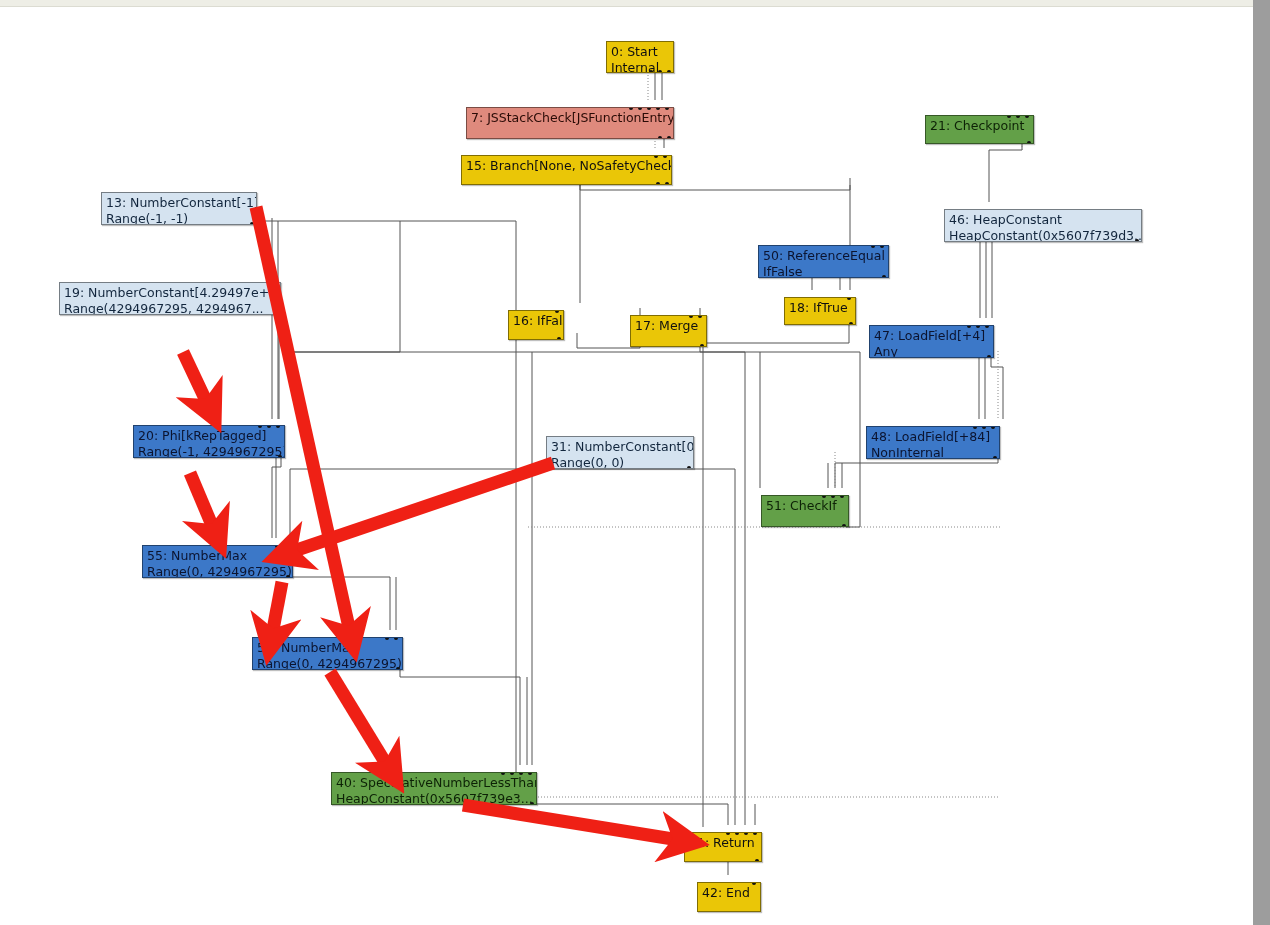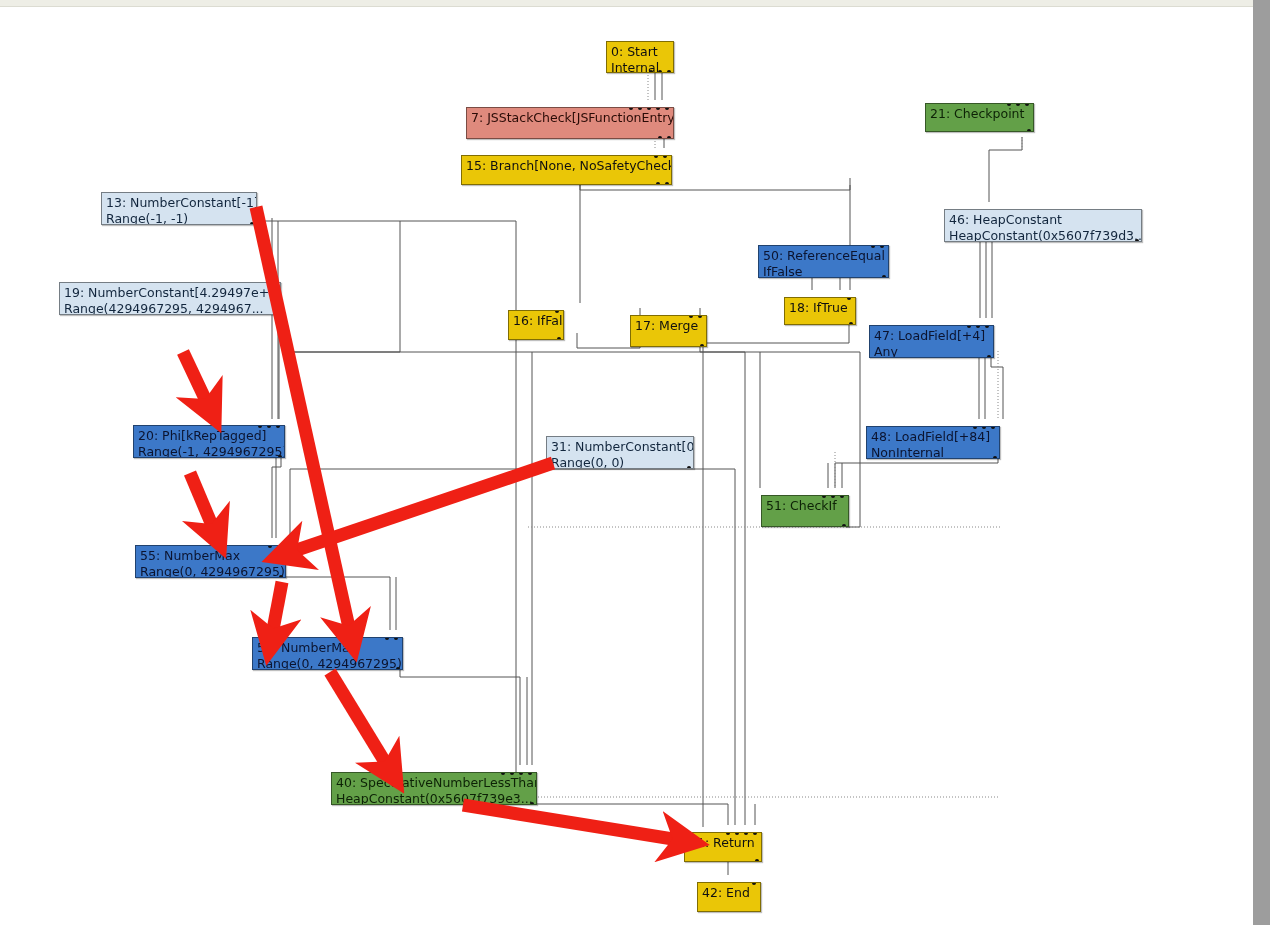--- a/index.html
+++ b/index.html
@@ -186,33 +186,33 @@
         <path d="M 528 520 L 1000 520"></path>
         <path d="M 538 790 L 1000 790"></path>
       </g>
     </svg>
 
     <div id="nodes-layer">
         <div class="node n-yellow" style="left: 606px; top: 34px; width: 68px; height: 32px;"><span class="lbl1">0: Start</span><span class="lbl2">Internal</span><span class="port" style="right: 2px; bottom: -2px;"></span><span class="port" style="right: 11px; bottom: -2px;"></span><span class="port" style="right: 20px; bottom: -2px;"></span></div>
         <div class="node n-red" style="left: 466px; top: 100px; width: 208px; height: 32px;"><span class="lbl1">7: JSStackCheck[JSFunctionEntry]</span><span class="port" style="right: 4px; top: -2px;"></span><span class="port" style="right: 13px; top: -2px;"></span><span class="port" style="right: 22px; top: -2px;"></span><span class="port" style="right: 31px; top: -2px;"></span><span class="port" style="right: 40px; top: -2px;"></span><span class="port" style="right: 2px; bottom: -2px;"></span><span class="port" style="right: 11px; bottom: -2px;"></span></div>
         <div class="node n-yellow" style="left: 461px; top: 148px; width: 211px; height: 30px;"><span class="lbl1">15: Branch[None, NoSafetyCheck]</span><span class="port" style="right: 4px; top: -2px;"></span><span class="port" style="right: 13px; top: -2px;"></span><span class="port" style="right: 2px; bottom: -2px;"></span><span class="port" style="right: 11px; bottom: -2px;"></span></div>
         <div class="node n-lblue" style="left: 101px; top: 185px; width: 156px; height: 33px;"><span class="lbl1">13: NumberConstant[-1]</span><span class="lbl2">Range(-1, -1)</span><span class="port" style="right: 2px; bottom: -2px;"></span></div>
-        <div class="node n-green" style="left: 925px; top: 96px; width: 109px; height: 29px;"><span class="lbl1">21: Checkpoint</span><span class="port" style="right: 4px; top: -2px;"></span><span class="port" style="right: 13px; top: -2px;"></span><span class="port" style="right: 22px; top: -2px;"></span><span class="port" style="right: 2px; bottom: -2px;"></span></div>
+        <div class="node n-green" style="left: 925px; top: 108px; width: 109px; height: 29px;"><span class="lbl1">21: Checkpoint</span><span class="port" style="right: 4px; top: -2px;"></span><span class="port" style="right: 13px; top: -2px;"></span><span class="port" style="right: 22px; top: -2px;"></span><span class="port" style="right: 2px; bottom: -2px;"></span></div>
         <div class="node n-lblue" style="left: 944px; top: 202px; width: 198px; height: 33px;"><span class="lbl1">46: HeapConstant</span><span class="lbl2">HeapConstant(0x5607f739d3...</span><span class="port" style="right: 2px; bottom: -2px;"></span></div>
         <div class="node n-lblue" style="left: 59px; top: 275px; width: 222px; height: 33px;"><span class="lbl1">19: NumberConstant[4.29497e+09]</span><span class="lbl2">Range(4294967295, 4294967...</span><span class="port" style="right: 2px; bottom: -2px;"></span></div>
         <div class="node n-blue" style="left: 758px; top: 238px; width: 131px; height: 33px;"><span class="lbl1">50: ReferenceEqual</span><span class="lbl2">IfFalse</span><span class="port" style="right: 4px; top: -2px;"></span><span class="port" style="right: 13px; top: -2px;"></span><span class="port" style="right: 2px; bottom: -2px;"></span></div>
         <div class="node n-yellow" style="left: 784px; top: 290px; width: 72px; height: 28px;"><span class="lbl1">18: IfTrue</span><span class="port" style="right: 4px; top: -2px;"></span><span class="port" style="right: 2px; bottom: -2px;"></span></div>
         <div class="node n-yellow" style="left: 508px; top: 303px; width: 56px; height: 30px;"><span class="lbl1">16: IfFalse</span><span class="port" style="right: 4px; top: -2px;"></span><span class="port" style="right: 2px; bottom: -2px;"></span></div>
         <div class="node n-yellow" style="left: 630px; top: 308px; width: 77px; height: 32px;"><span class="lbl1">17: Merge</span><span class="port" style="right: 4px; top: -2px;"></span><span class="port" style="right: 13px; top: -2px;"></span><span class="port" style="right: 2px; bottom: -2px;"></span></div>
         <div class="node n-blue" style="left: 869px; top: 318px; width: 125px; height: 33px;"><span class="lbl1">47: LoadField[+4]</span><span class="lbl2">Any</span><span class="port" style="right: 4px; top: -2px;"></span><span class="port" style="right: 13px; top: -2px;"></span><span class="port" style="right: 22px; top: -2px;"></span><span class="port" style="right: 2px; bottom: -2px;"></span></div>
         <div class="node n-blue" style="left: 133px; top: 418px; width: 152px; height: 33px;"><span class="lbl1">20: Phi[kRepTagged]</span><span class="lbl2">Range(-1, 4294967295)</span><span class="port" style="right: 4px; top: -2px;"></span><span class="port" style="right: 13px; top: -2px;"></span><span class="port" style="right: 22px; top: -2px;"></span><span class="port" style="right: 2px; bottom: -2px;"></span></div>
         <div class="node n-lblue" style="left: 546px; top: 429px; width: 148px; height: 33px;"><span class="lbl1">31: NumberConstant[0]</span><span class="lbl2">Range(0, 0)</span><span class="port" style="right: 2px; bottom: -2px;"></span></div>
         <div class="node n-blue" style="left: 866px; top: 419px; width: 134px; height: 33px;"><span class="lbl1">48: LoadField[+84]</span><span class="lbl2">NonInternal</span><span class="port" style="right: 4px; top: -2px;"></span><span class="port" style="right: 13px; top: -2px;"></span><span class="port" style="right: 22px; top: -2px;"></span><span class="port" style="right: 2px; bottom: -2px;"></span></div>
         <div class="node n-green" style="left: 761px; top: 488px; width: 88px; height: 32px;"><span class="lbl1">51: CheckIf</span><span class="port" style="right: 4px; top: -2px;"></span><span class="port" style="right: 13px; top: -2px;"></span><span class="port" style="right: 22px; top: -2px;"></span><span class="port" style="right: 2px; bottom: -2px;"></span></div>
-        <div class="node n-blue" style="left: 135px; top: 538px; width: 151px; height: 33px;"><span class="lbl1">55: NumberMax</span><span class="lbl2">Range(0, 4294967295)</span><span class="port" style="right: 4px; top: -2px;"></span><span class="port" style="right: 13px; top: -2px;"></span><span class="port" style="right: 2px; bottom: -2px;"></span></div>
+        <div class="node n-blue" style="left: 142px; top: 538px; width: 151px; height: 33px;"><span class="lbl1">55: NumberMax</span><span class="lbl2">Range(0, 4294967295)</span><span class="port" style="right: 4px; top: -2px;"></span><span class="port" style="right: 13px; top: -2px;"></span><span class="port" style="right: 2px; bottom: -2px;"></span></div>
         <div class="node n-blue" style="left: 252px; top: 630px; width: 151px; height: 33px;"><span class="lbl1">57: NumberMax</span><span class="lbl2">Range(0, 4294967295)</span><span class="port" style="right: 4px; top: -2px;"></span><span class="port" style="right: 13px; top: -2px;"></span><span class="port" style="right: 2px; bottom: -2px;"></span></div>
         <div class="node n-green" style="left: 331px; top: 765px; width: 206px; height: 33px;"><span class="lbl1">40: SpeculativeNumberLessThan</span><span class="lbl2">HeapConstant(0x5607f739e3...</span><span class="port" style="right: 4px; top: -2px;"></span><span class="port" style="right: 13px; top: -2px;"></span><span class="port" style="right: 22px; top: -2px;"></span><span class="port" style="right: 31px; top: -2px;"></span><span class="port" style="right: 2px; bottom: -2px;"></span></div>
         <div class="node n-yellow" style="left: 684px; top: 825px; width: 78px; height: 30px;"><span class="lbl1">41: Return</span><span class="port" style="right: 4px; top: -2px;"></span><span class="port" style="right: 13px; top: -2px;"></span><span class="port" style="right: 22px; top: -2px;"></span><span class="port" style="right: 31px; top: -2px;"></span><span class="port" style="right: 2px; bottom: -2px;"></span></div>
         <div class="node n-yellow" style="left: 697px; top: 875px; width: 64px; height: 30px;"><span class="lbl1">42: End</span><span class="port" style="right: 4px; top: -2px;"></span></div>
       </div>
 
     <svg class="annotations" viewBox="0 0 1253 918" preserveAspectRatio="none">
       <defs>
         <marker id="ah" markerWidth="4" markerHeight="4" refX="1.6" refY="2" orient="auto" markerUnits="strokeWidth">
           <path d="M 0 0 L 4 2 L 0 4 L 1.1 2 z" fill="#ef2015"></path>

